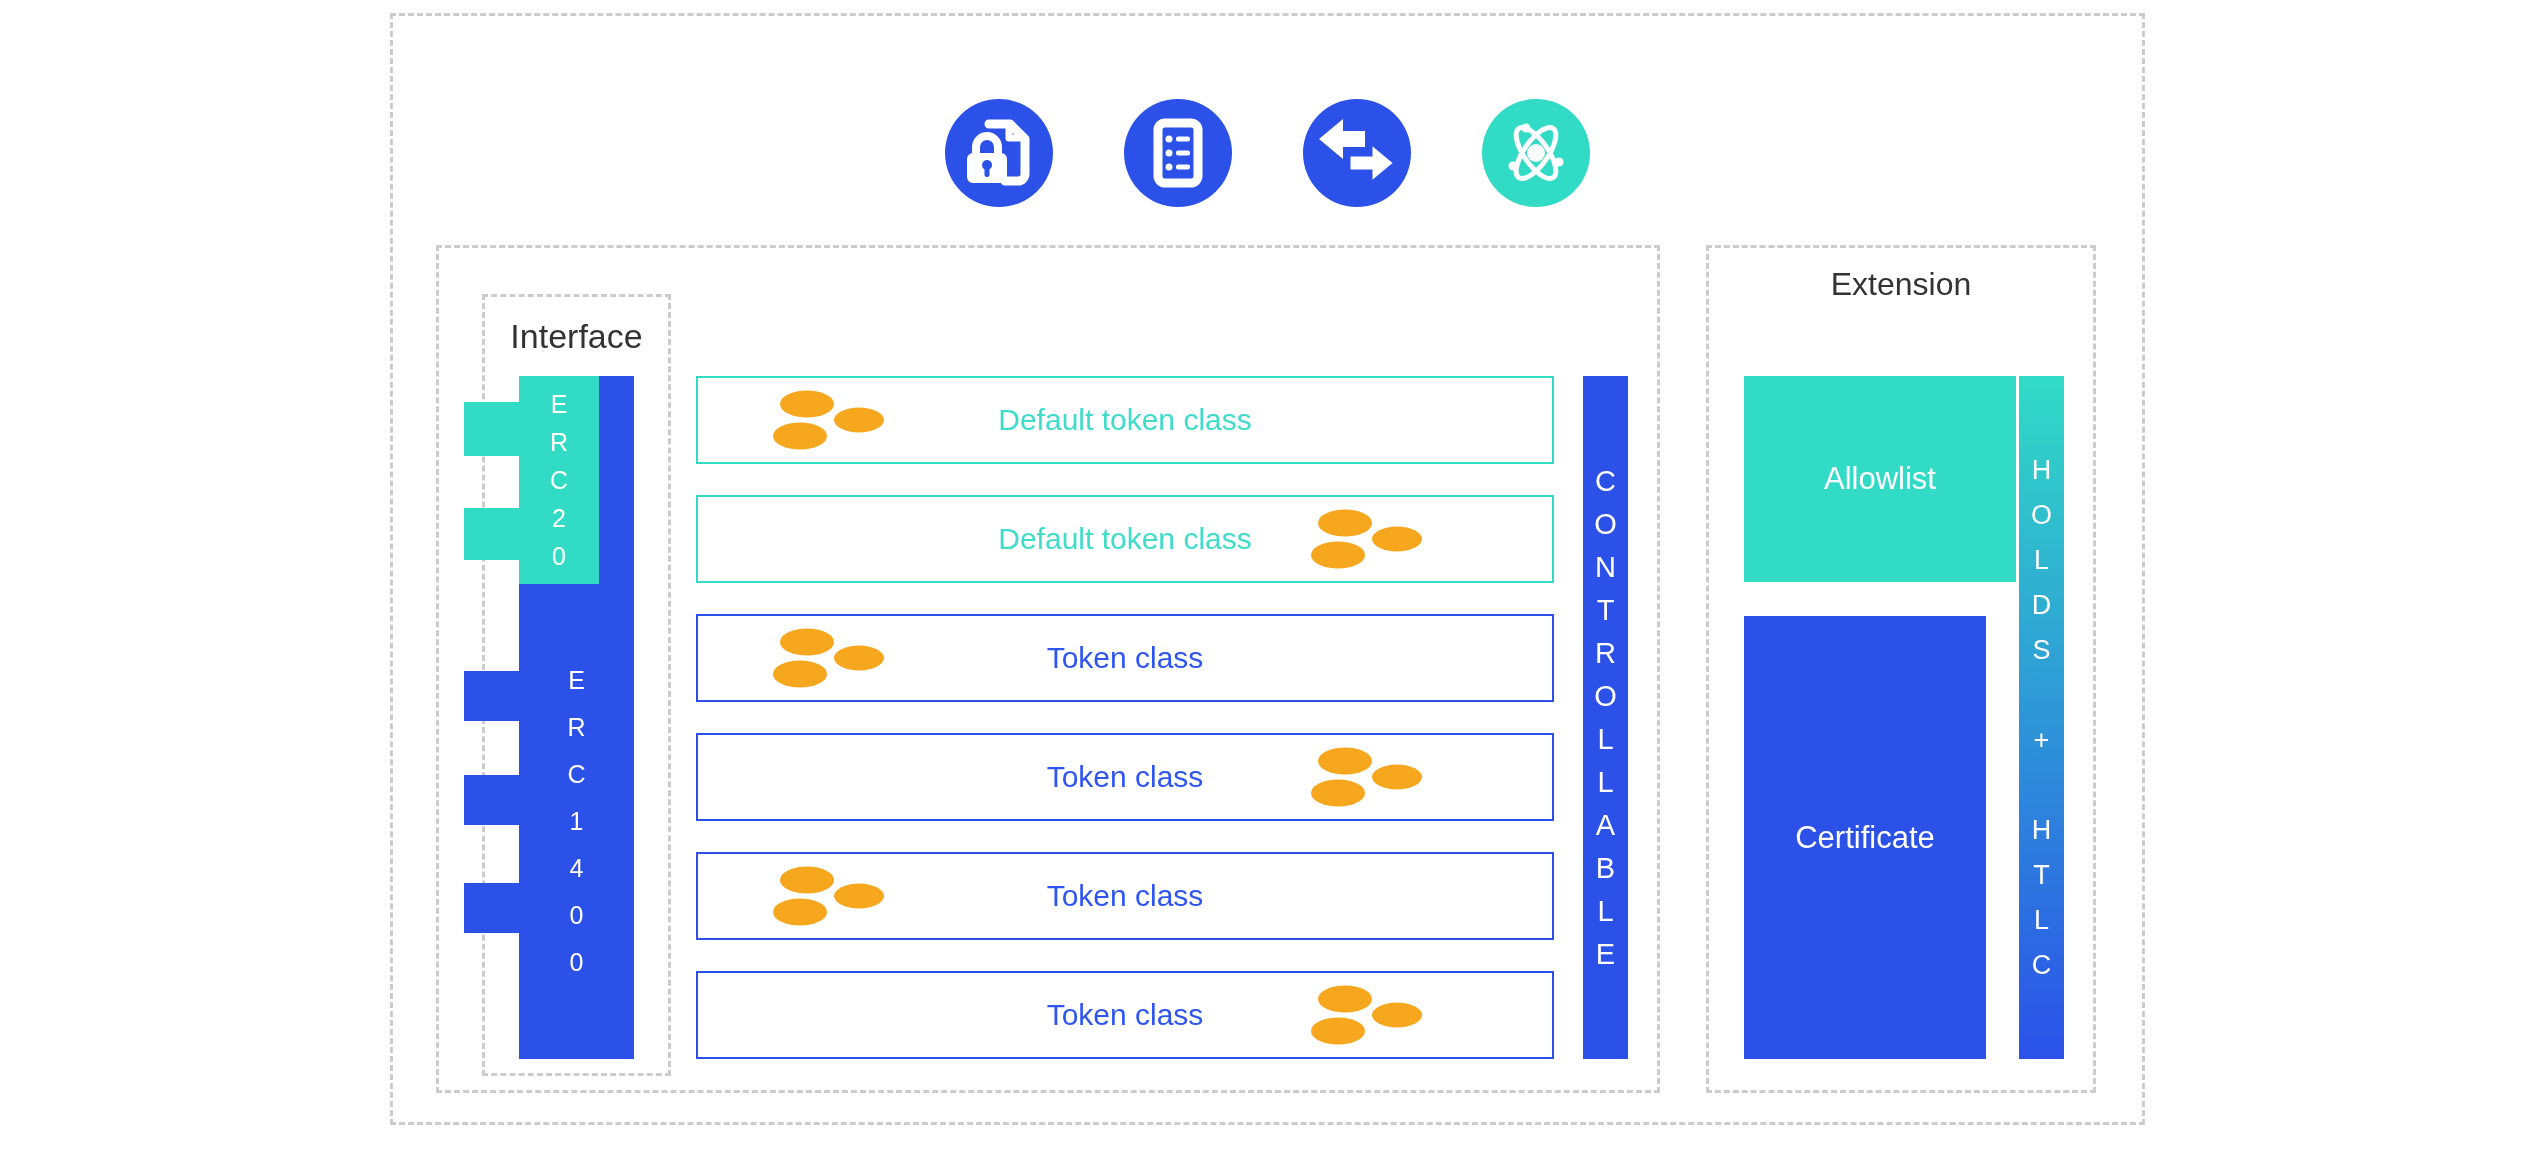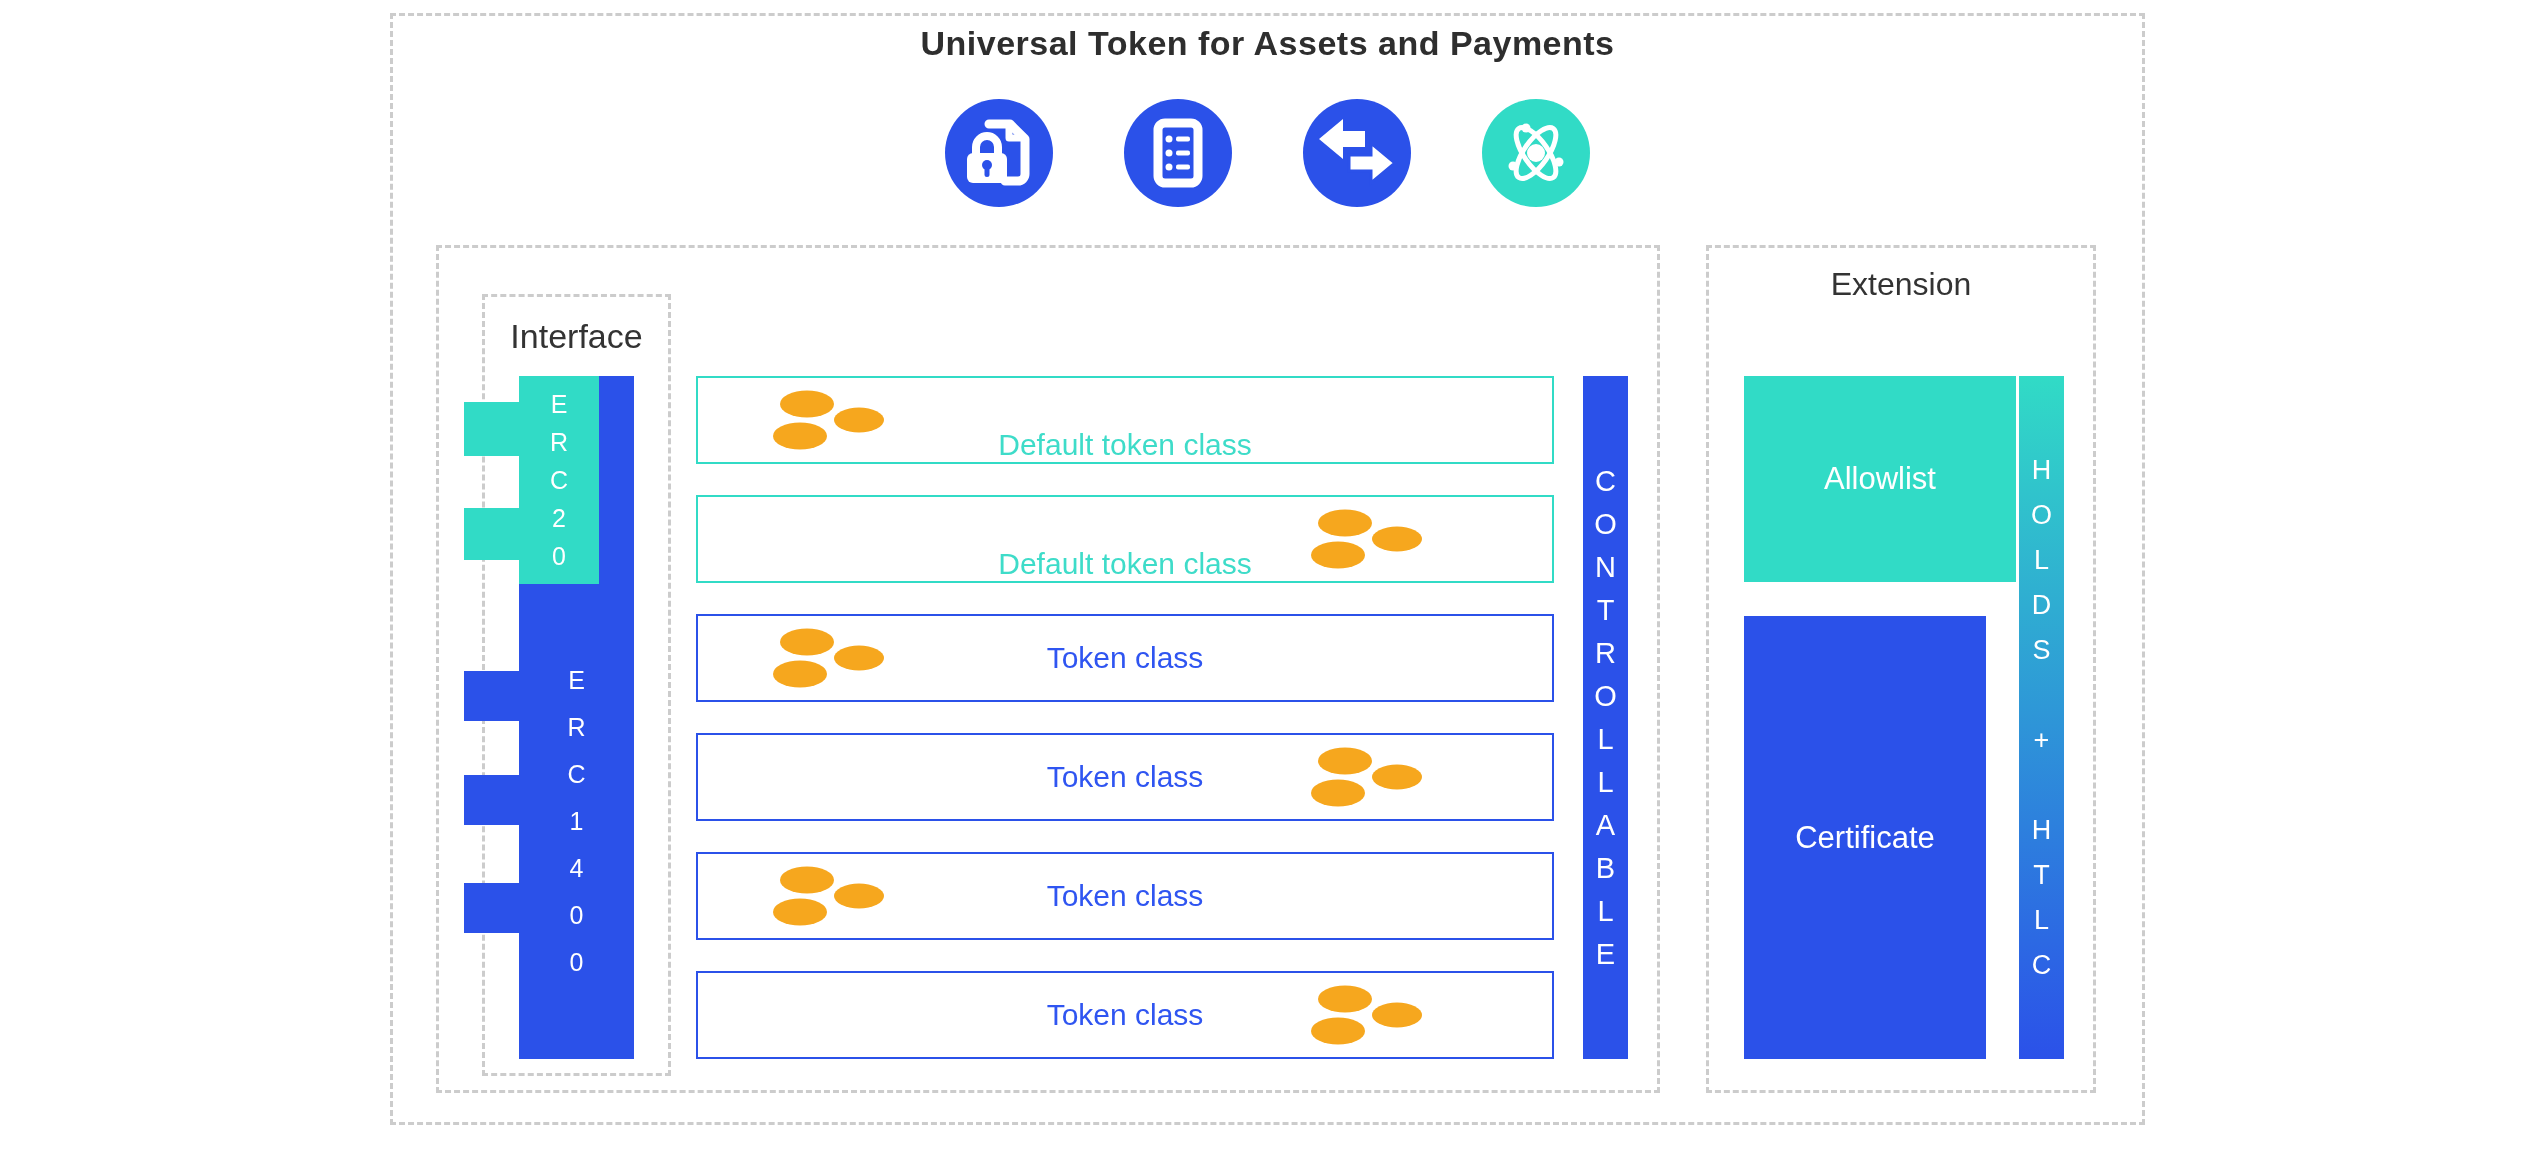--- a/index.html
+++ b/index.html
@@ -35,21 +35,21 @@
 
   .vstack{display:flex;flex-direction:column;align-items:center;justify-content:center;color:#fff;}
   .erc20-letters{position:absolute;left:80px;top:128px;width:80px;height:208px;font-size:25px;font-weight:500;}
   .erc20-letters span{line-height:38px;}
   .erc1400-letters{position:absolute;left:80px;top:336px;width:115px;height:475px;font-size:25px;font-weight:500;}
   .erc1400-letters span{line-height:47px;}
 
   .rows{position:absolute;left:257px;top:128px;width:858px;}
   .trow{position:relative;height:88px;margin-bottom:31px;border:2px solid;box-sizing:border-box;
         display:flex;align-items:center;justify-content:center;background:#fff;}
-  .trow.teal{border-color:var(--teal);color:var(--teal-text);align-items:flex-end;}
+  .trow.teal{border-color:var(--teal);color:var(--teal-text);}
   .trow.blue{border-color:var(--blue);color:var(--blue-text);}
   .trow .lbl{font-size:30px;}
   .coins{position:absolute;top:12px;width:111px;height:60px;}
   .coins.left{left:75px;}
   .coins.right{right:130px;}
   .coins ellipse{fill:var(--orange);}
 
   .controllable{position:absolute;left:1144px;top:128px;width:45px;height:683px;background:var(--blue);
                 font-size:29px;font-weight:500;}
   .controllable span{line-height:43px;}
@@ -63,21 +63,20 @@
              background:linear-gradient(180deg,var(--teal) 0%,var(--blue) 100%);
              font-size:27px;font-weight:500;}
   .holds-bar span{line-height:45px;}
 </style>
 </head>
 <body>
 
 <div id="canvas">
   <div class="outer dashed">
 
-    <div class="title">Universal Token for Assets and Payments</div>
 
     <div class="icons-row">
       <div class="icon-circle blue">
         <svg viewBox="0 0 108 108" width="108" height="108">
           <path d="M44 25 h21 l15 15 v35 a7 7 0 0 1 -7 7 H60" fill="none" stroke="#fff" stroke-width="9" stroke-linecap="round" stroke-linejoin="round"></path>
           <path d="M64 26 v13 h14" fill="none" stroke="#fff" stroke-width="7" stroke-linejoin="round"></path>
           <path d="M31 56 v-8 a11 11 0 0 1 22 0 v8" fill="none" stroke="#fff" stroke-width="8"></path>
           <rect x="22" y="54" width="40" height="30" rx="6" fill="#fff"></rect>
           <circle cx="42" cy="66" r="5" fill="#2b51e9"></circle>
           <rect x="39.5" y="68" width="5" height="10" rx="2.5" fill="#2b51e9"></rect>

